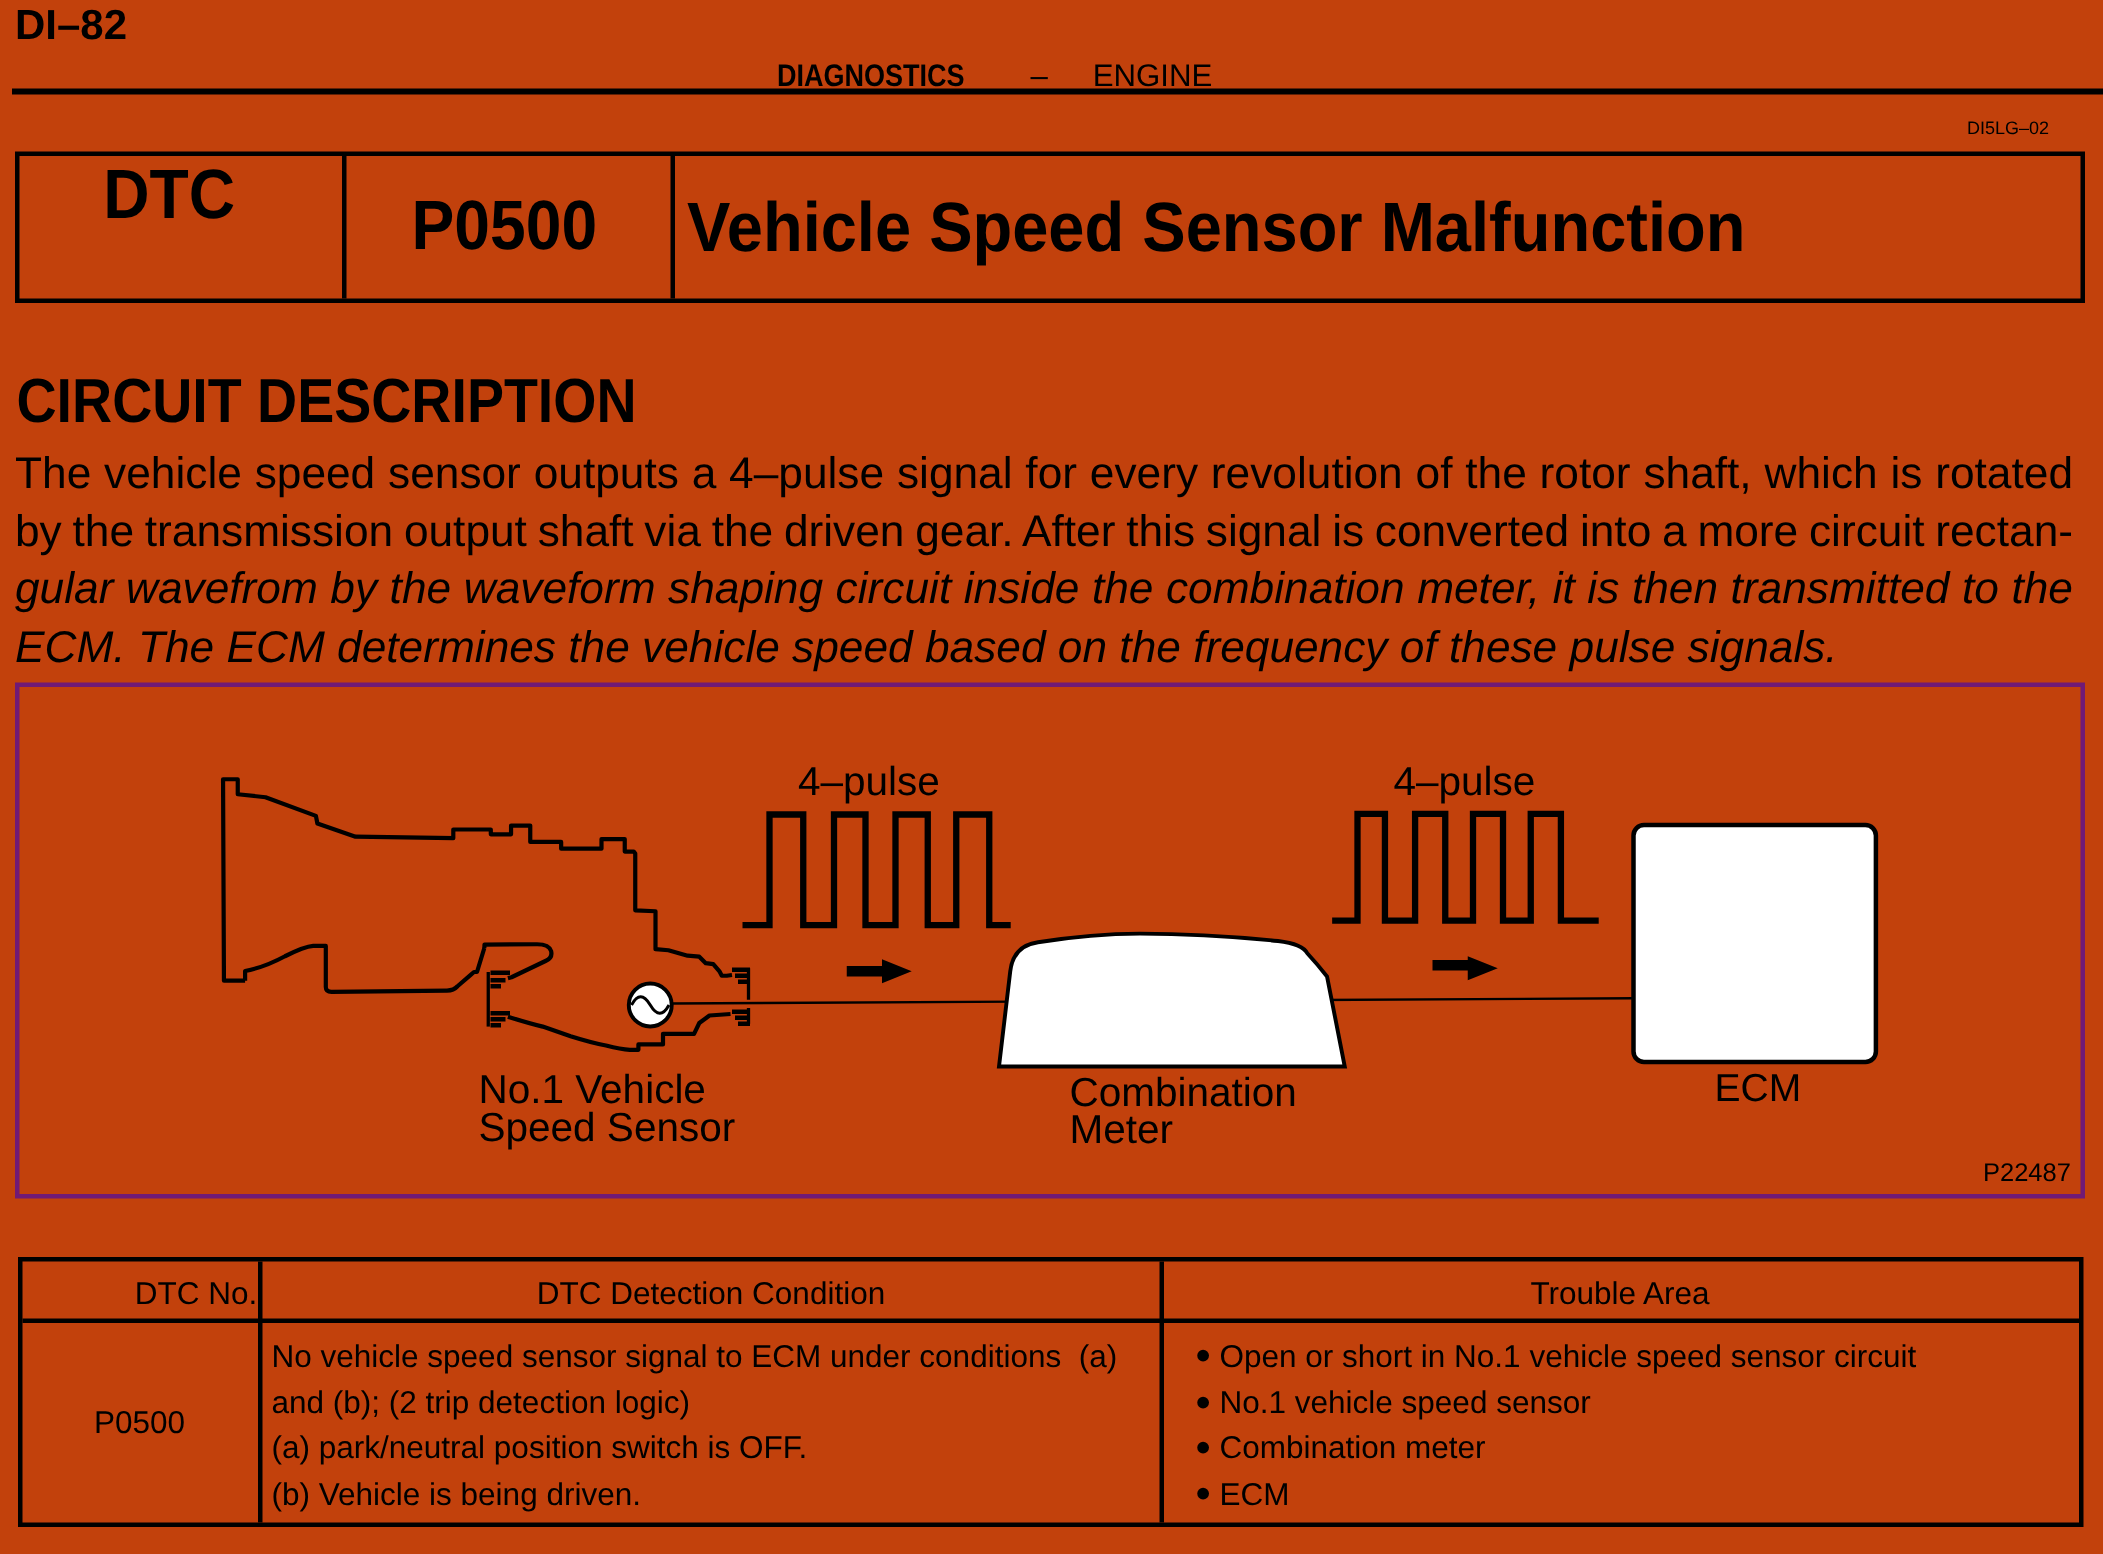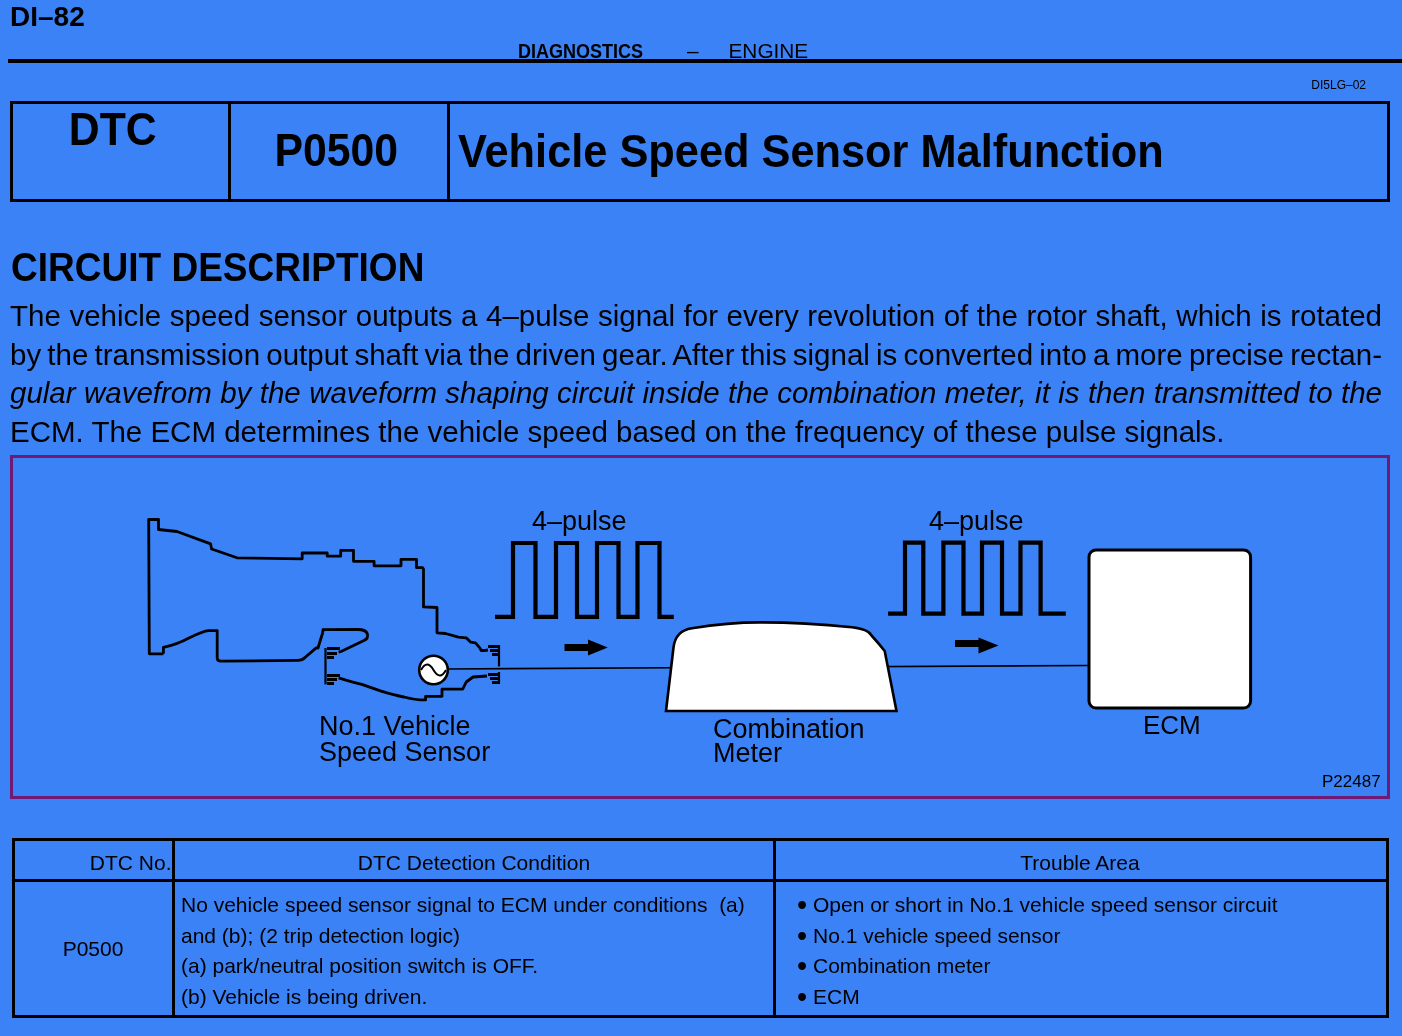--- a/index.html
+++ b/index.html
@@ -1,17 +1,17 @@
 <!DOCTYPE html>
 <html><head>
 <meta charset="utf-8">
 <style>
   html,body{margin:0;padding:0;background:#fff;}
   body{font-family:"Liberation Sans",sans-serif;color:#000;}
-  #page{position:relative;width:1402px;height:1036px;background:#3b82f6;overflow:hidden;}
+  #page{position:relative;width:1402px;height:1036px;background:#c2410c;overflow:hidden;}
   .abs{position:absolute;}
   .b{font-weight:bold;}
   .bu{font-size:29px;line-height:21px;vertical-align:-2.5px;}
 </style>
 </head>
 <body>
 <div id="page">
 
   <div class="abs b" style="left:10px;top:2.5px;font-size:28px;line-height:28px;">DI–82</div>
 
@@ -29,23 +29,23 @@
     <div class="abs b" style="left:218px;top:0;width:215.5px;height:100%;border-right:3.5px solid #000;font-size:46.5px;display:flex;align-items:center;justify-content:center;">
         <span style="position:relative;top:-2px;left:-3px;transform:scaleX(0.92);">P0500</span>
       </div>
     <div class="abs b" style="left:444.5px;top:23.5px;font-size:46.5px;line-height:46.5px;transform:scaleX(0.932);transform-origin:left top;">Vehicle Speed Sensor Malfunction</div>
   </div>
 
   <div class="abs b" style="left:11px;top:245px;font-size:41.5px;line-height:44px;transform:scaleX(0.892);transform-origin:left top;">CIRCUIT DESCRIPTION</div>
 
   <div class="abs" style="left:10px;top:299.3px;width:1372px;font-size:29.5px;">
     <div style="text-align:justify;text-align-last:justify;height:38.6px;">The vehicle speed sensor outputs a 4–pulse signal for every revolution of the rotor shaft, which is rotated</div>
-    <div style="text-align:justify;text-align-last:justify;height:38.6px;word-spacing:-2.4px;">by the transmission output shaft via the driven gear. After this signal is converted into a more precise rectan-</div>
+    <div style="text-align:justify;text-align-last:justify;height:38.6px;word-spacing:-2.4px;">by the transmission output shaft via the driven gear. After this signal is converted into a more circuit rectan-</div>
     <div style="text-align:justify;text-align-last:justify;height:38.6px;font-style:italic;">gular wavefrom by the waveform shaping circuit inside the combination meter, it is then transmitted to the</div>
-    <div style="height:38.6px;">ECM. The ECM determines the vehicle speed based on the frequency of these pulse signals.</div>
+    <div style="height:38.6px;font-style:italic;">ECM. The ECM determines the vehicle speed based on the frequency of these pulse signals.</div>
   </div>
 
   <div class="abs" style="left:10px;top:455px;width:1374px;height:338px;border:3px solid #701a75;">
     <svg width="1374" height="338" viewBox="0 0 1374 338" style="position:absolute;left:0;top:0;">
 
       <g fill="none" stroke="#000" stroke-width="2.8" stroke-linejoin="round" stroke-linecap="butt">
 
         <path d="M 434.5 211 L 1076 207.5" stroke-width="1.6"></path>
 
         <path d="M 150.4 195.8 L 136.3 195.8 L 135.7 61.5 L 145.5 61.5 L 145.5 71.5 L 164 73.5 L 197.6 85.9 L 198.6 91 L 224 99.8 L 289.2 100.8 L 289.2 95 L 314.2 95 L 314.2 98.2 L 327.7 98.2 L 327.7 92.4 L 340.5 92.4 L 340.5 103.3 L 361.1 103.3 L 361.1 107.8 L 388 107.8 L 388 101.4 L 403.5 101.4 L 403.5 109.7 L 409.5 109.7 L 410.5 111 L 410.5 148.9 L 424 149.5 L 424 174.8 L 432.6 175.5 L 445.4 179.1 L 453.2 179.8 L 457.5 184.1 L 462.5 184.8 L 466.8 189.8 L 468.2 192.5 L 471.5 192.5 L 475 192"></path>

